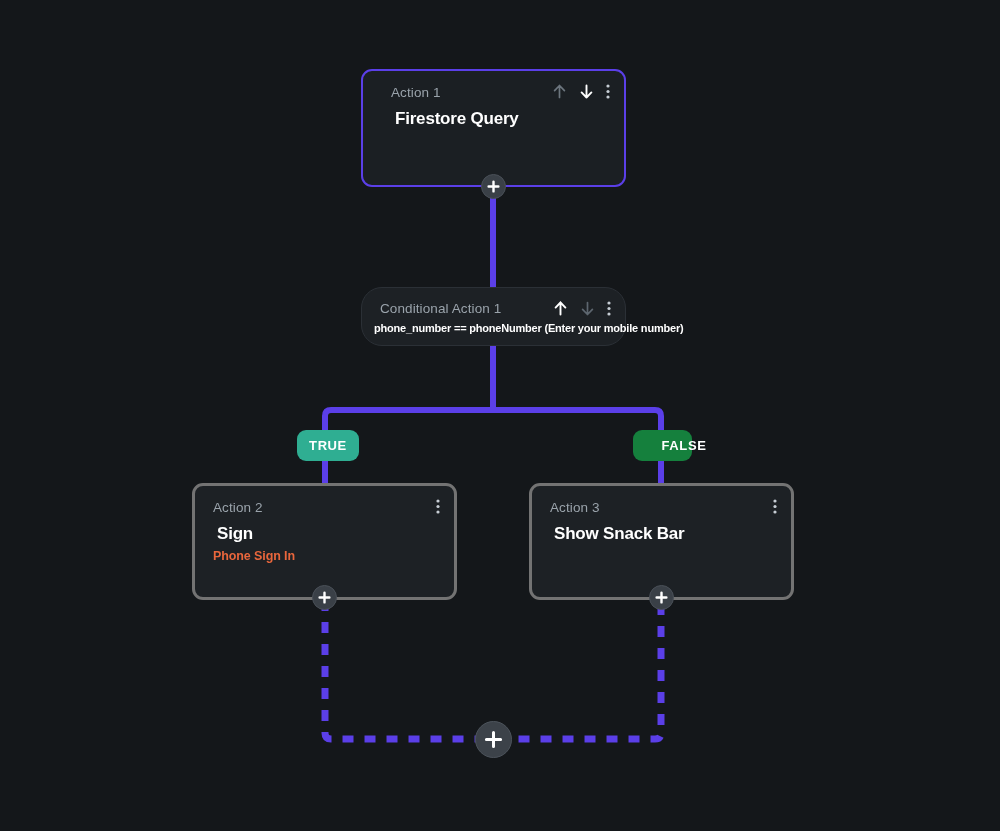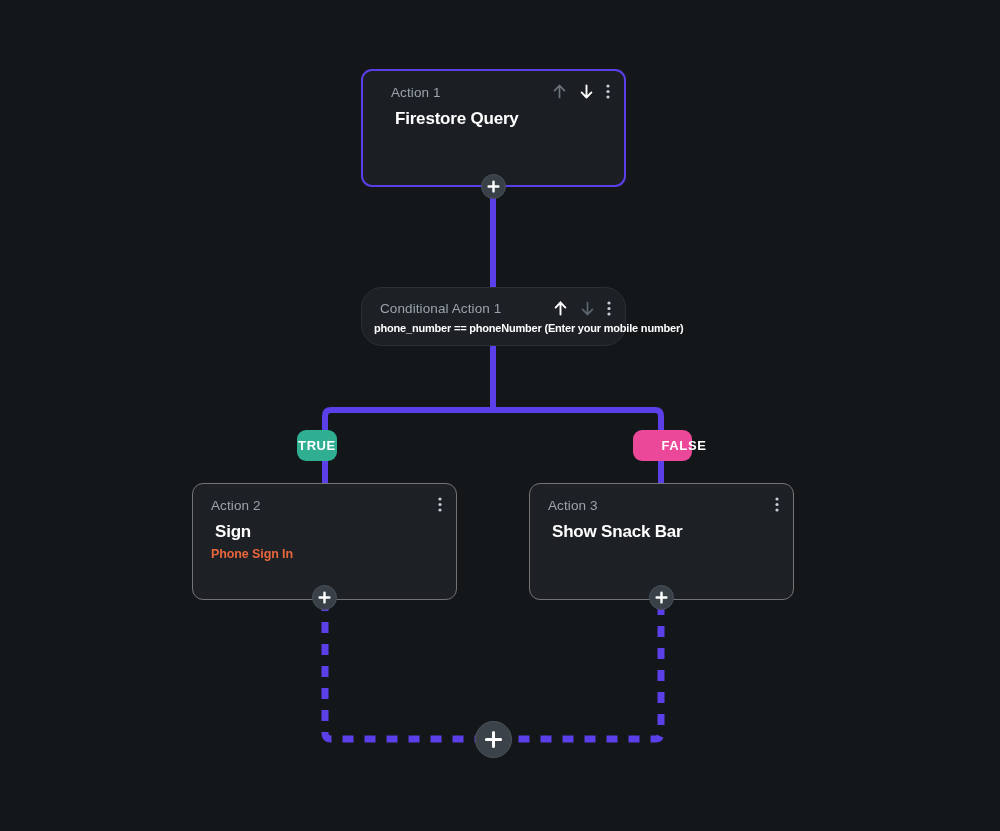--- a/index.html
+++ b/index.html
@@ -28,21 +28,21 @@
     height: 831px;
     pointer-events: none;
   }
 
   
   .card {
     position: absolute;
     box-sizing: border-box;
     background: #1d2125;
     border-radius: 11px;
-    border: 1px solid #737373;
+    border: 3px solid #737373;
   }
   .card.selected {
     border: 2px solid #5b3fe8;
     background: #1b1f23;
   }
   .card-body {
     padding: 14px 18px 10px 18px;
     position: relative;
   }
 
@@ -117,21 +117,21 @@
     align-items: center;
     justify-content: center;
     height: 31px;
     border-radius: 9px;
     font-size: 13px;
     font-weight: bold;
     letter-spacing: .6px;
     color: #ffffff;
   }
   .pill.true  { background: #2fae92; }
-  .pill.false { background: #ec4899; padding-left: 43px; }
+  .pill.false { background: #15803d; padding-left: 43px; }
 
   
   .plus {
     position: absolute;
     box-sizing: border-box;
     width: 25px;
     height: 25px;
     border-radius: 50%;
     background: #3a4047;
     border: 1px solid #4a5058;
@@ -221,21 +221,21 @@
             <circle cx="2" cy="8.5" r="1.6" fill="#c7ced5"></circle>
             <circle cx="2" cy="14" r="1.6" fill="#c7ced5"></circle>
           </svg>
         </span>
       </div>
     </div>
   </div>
 
   <div class="cond-expr">phone_number  ==  phoneNumber (Enter your mobile number)</div>
 
-  <div class="pill true" style="left:297px; top:430px; width:40px;">
+  <div class="pill true" style="left:297px; top:430px; width:62px;">
     <span>TRUE</span>
   </div>
   <div class="pill false" style="left:633px; top:430px; width:59px;">
     <span>FALSE</span>
   </div>
 
   <div class="card" style="left:192px; top:483px; width:265px; height:117px;">
     <div class="card-body">
       <p class="node-label">Action 2</p>
       <p class="node-title">Sign</p>

